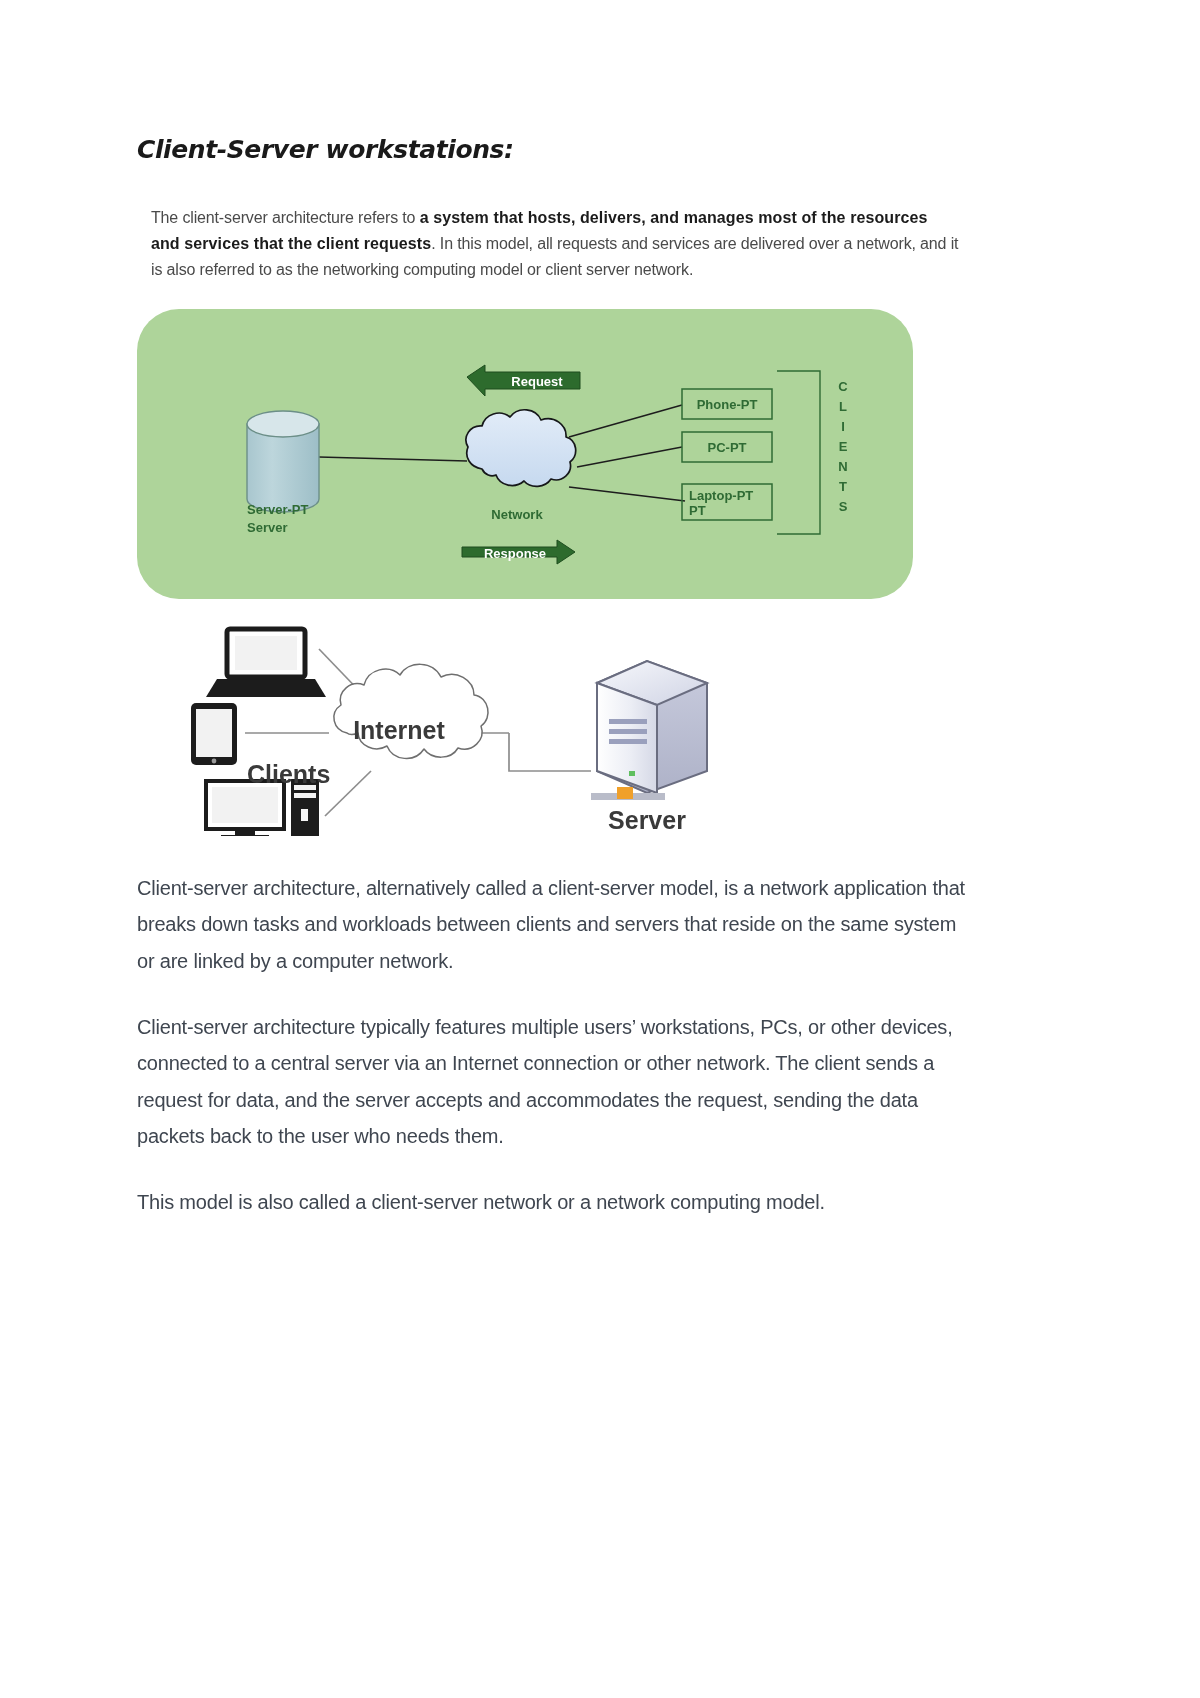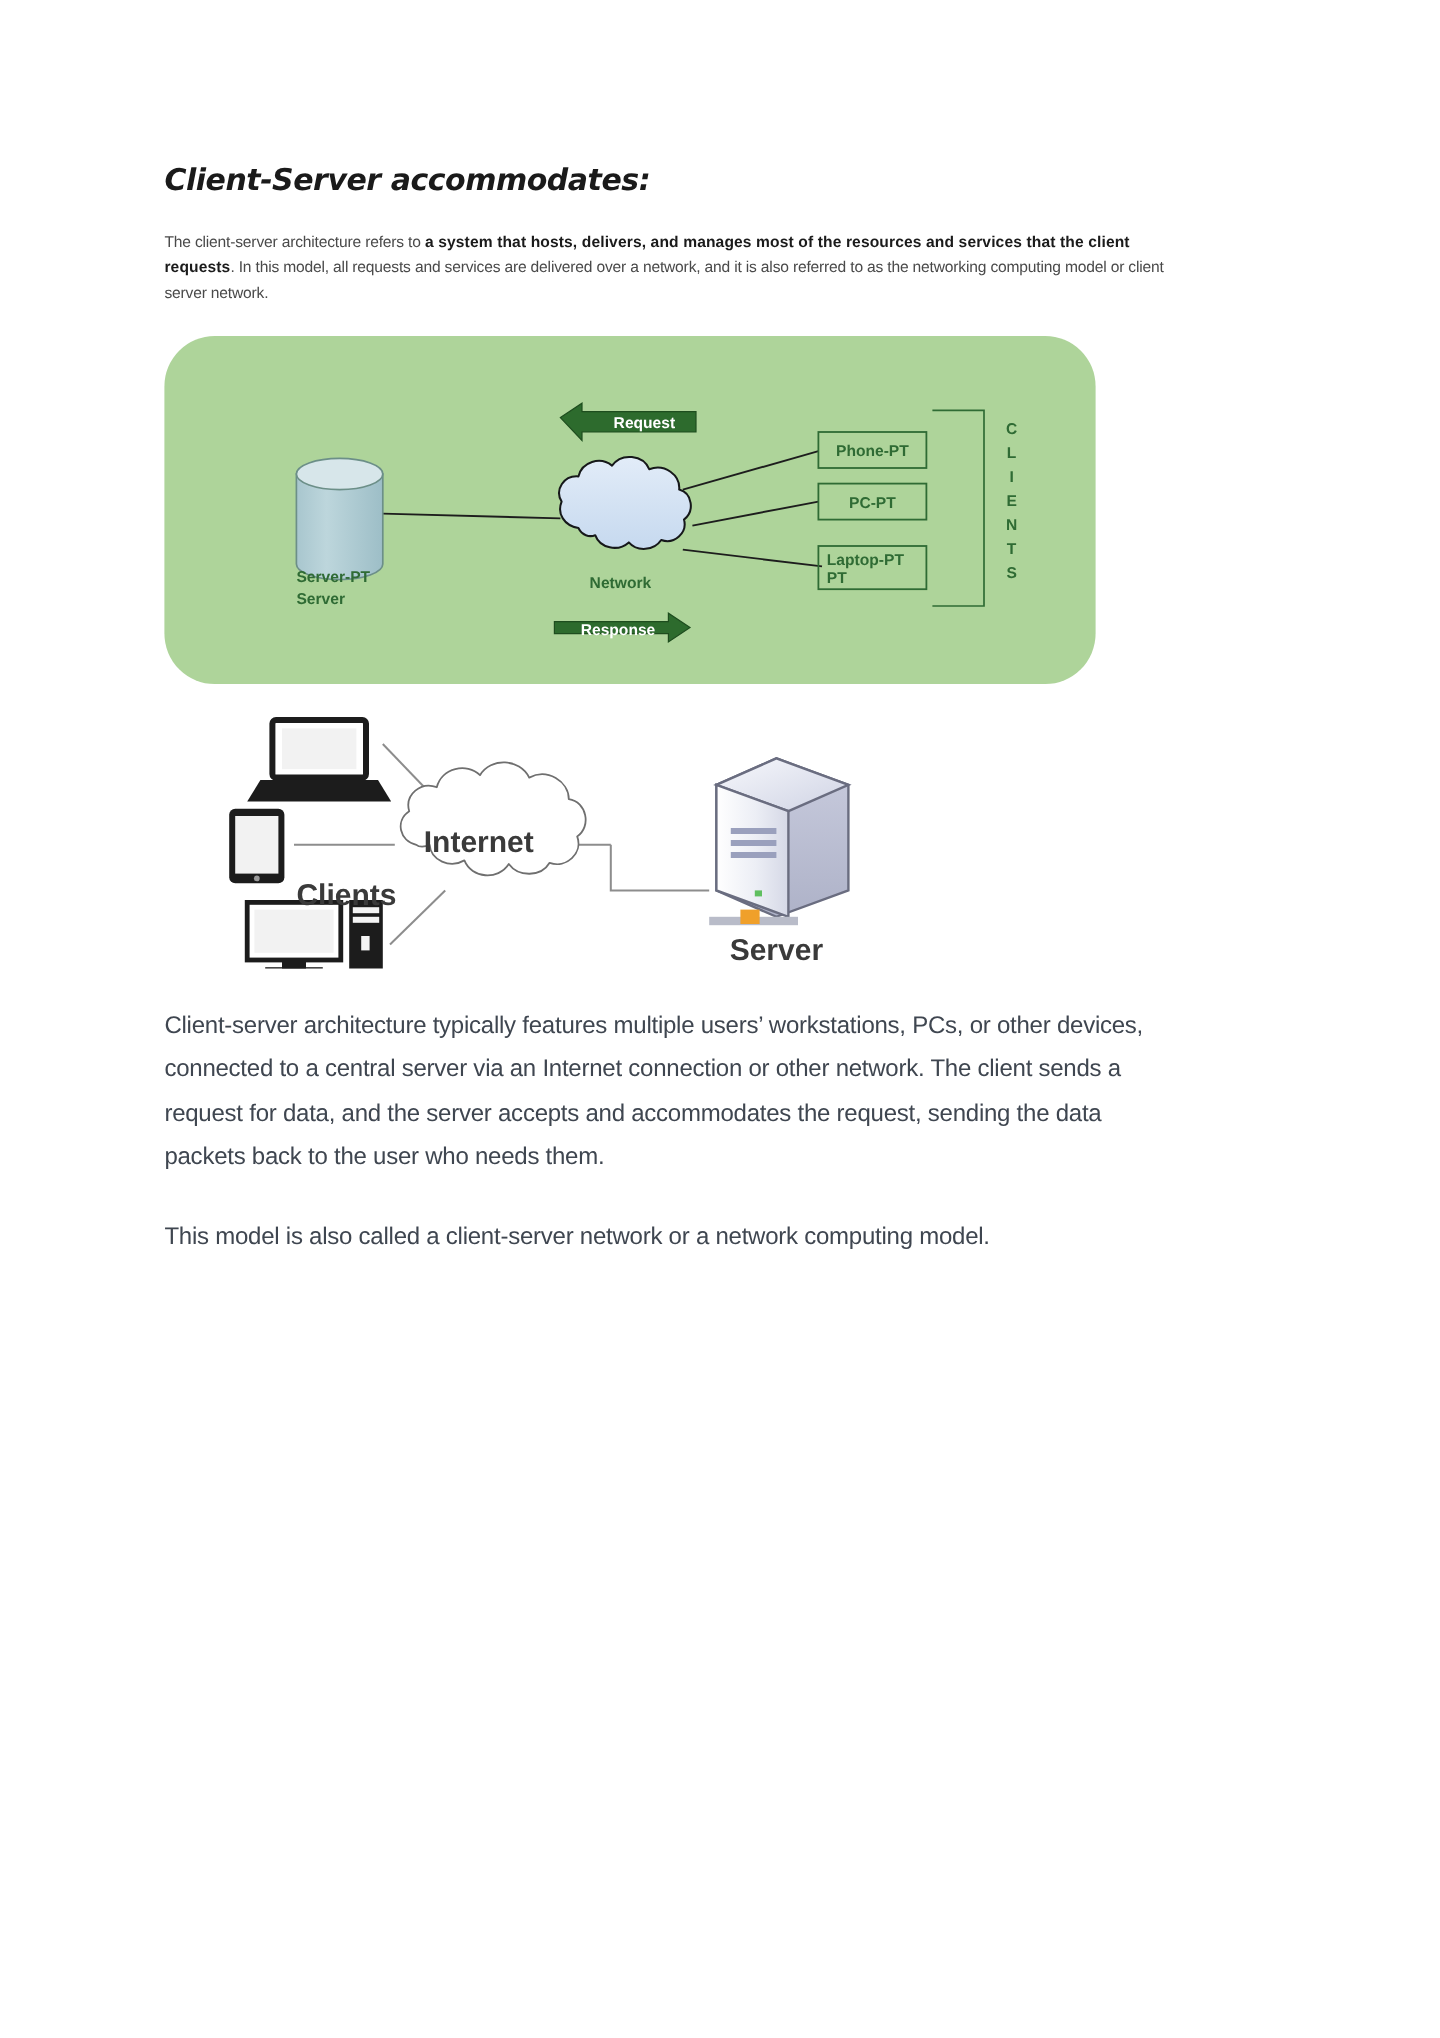--- a/index.html
+++ b/index.html
@@ -32,24 +32,24 @@
     font-size: 25px;
     letter-spacing: -0.4px;
     color: #1a1a1a;
     margin: 0;
     padding-top: 136px;
     line-height: 1.1;
   }
 
   
   .intro {
-    margin: 0;
+    margin: 14px;
     padding-top: 27px;
     font-family: "Liberation Sans", sans-serif;
-    font-size: 13px;
+    font-size: 16px;
     line-height: 1.63;
     color: #4a4a4a;
     letter-spacing: -0.15px;
   }
   .intro b {
     color: #1b1b1b;
     font-weight: bold;
     letter-spacing: 0.1px;
   }
 
@@ -94,21 +94,21 @@
   }
   .p-gap-1 { padding-top: 34px; }
   .p-gap   { padding-top: 30px; }
 </style>
 </head>
 <body>
 
 <div class="page">
   <div class="content">
 
-    <h1 class="doc-title">Client-Server accommodates:</h1>
+    <h1 class="doc-title">Client-Server workstations:</h1>
 
     <p class="intro"><span>The client-server architecture refers to </span><b>a system that hosts, delivers, and manages most of the resources and services that the client requests</b><span>. In this model, all requests and services are delivered over a network, and it is also referred to as the networking computing model or client server network.</span></p>
 
     <div class="fig1-wrap">
       <div class="fig1-bg"></div>
 
       <svg class="fig1-svg" viewBox="0 0 776 290">
         <defs>
           <linearGradient id="cylBody" x1="0" y1="0" x2="1" y2="0">
             <stop offset="0%" stop-color="#a8c6ce"></stop>
@@ -268,17 +268,18 @@
           <rect x="450" y="150" width="6" height="5" fill="#5fbf5f"></rect>
           <rect x="412" y="172" width="74" height="7" fill="#b9bcc9"></rect>
           <rect x="438" y="166" width="16" height="12" fill="#f0a02a"></rect>
         </g>
 
         <text x="68" y="162" font-family="'Liberation Sans', sans-serif" font-size="25" fill="#3a3a3a">Clients</text>
         <text x="468" y="208" text-anchor="middle" font-family="'Liberation Sans', sans-serif" font-size="25" fill="#3a3a3a">Server</text>
       </svg>
     </div>
 
+    <p class="body-para p-gap-1">Client-server architecture, alternatively called a client-server model, is a network application that breaks down tasks and workloads between clients and servers that reside on the same system or are linked by a computer network.</p>
     <p class="body-para p-gap">Client-server architecture typically features multiple users’ workstations, PCs, or other devices, connected to a central server via an Internet connection or other network. The client sends a request for data, and the server accepts and accommodates the request, sending the data packets back to the user who needs them.</p>
     <p class="body-para p-gap">This model is also called a client-server network or a network computing model.</p>
 
   </div>
 </div>
 
 </body></html>

